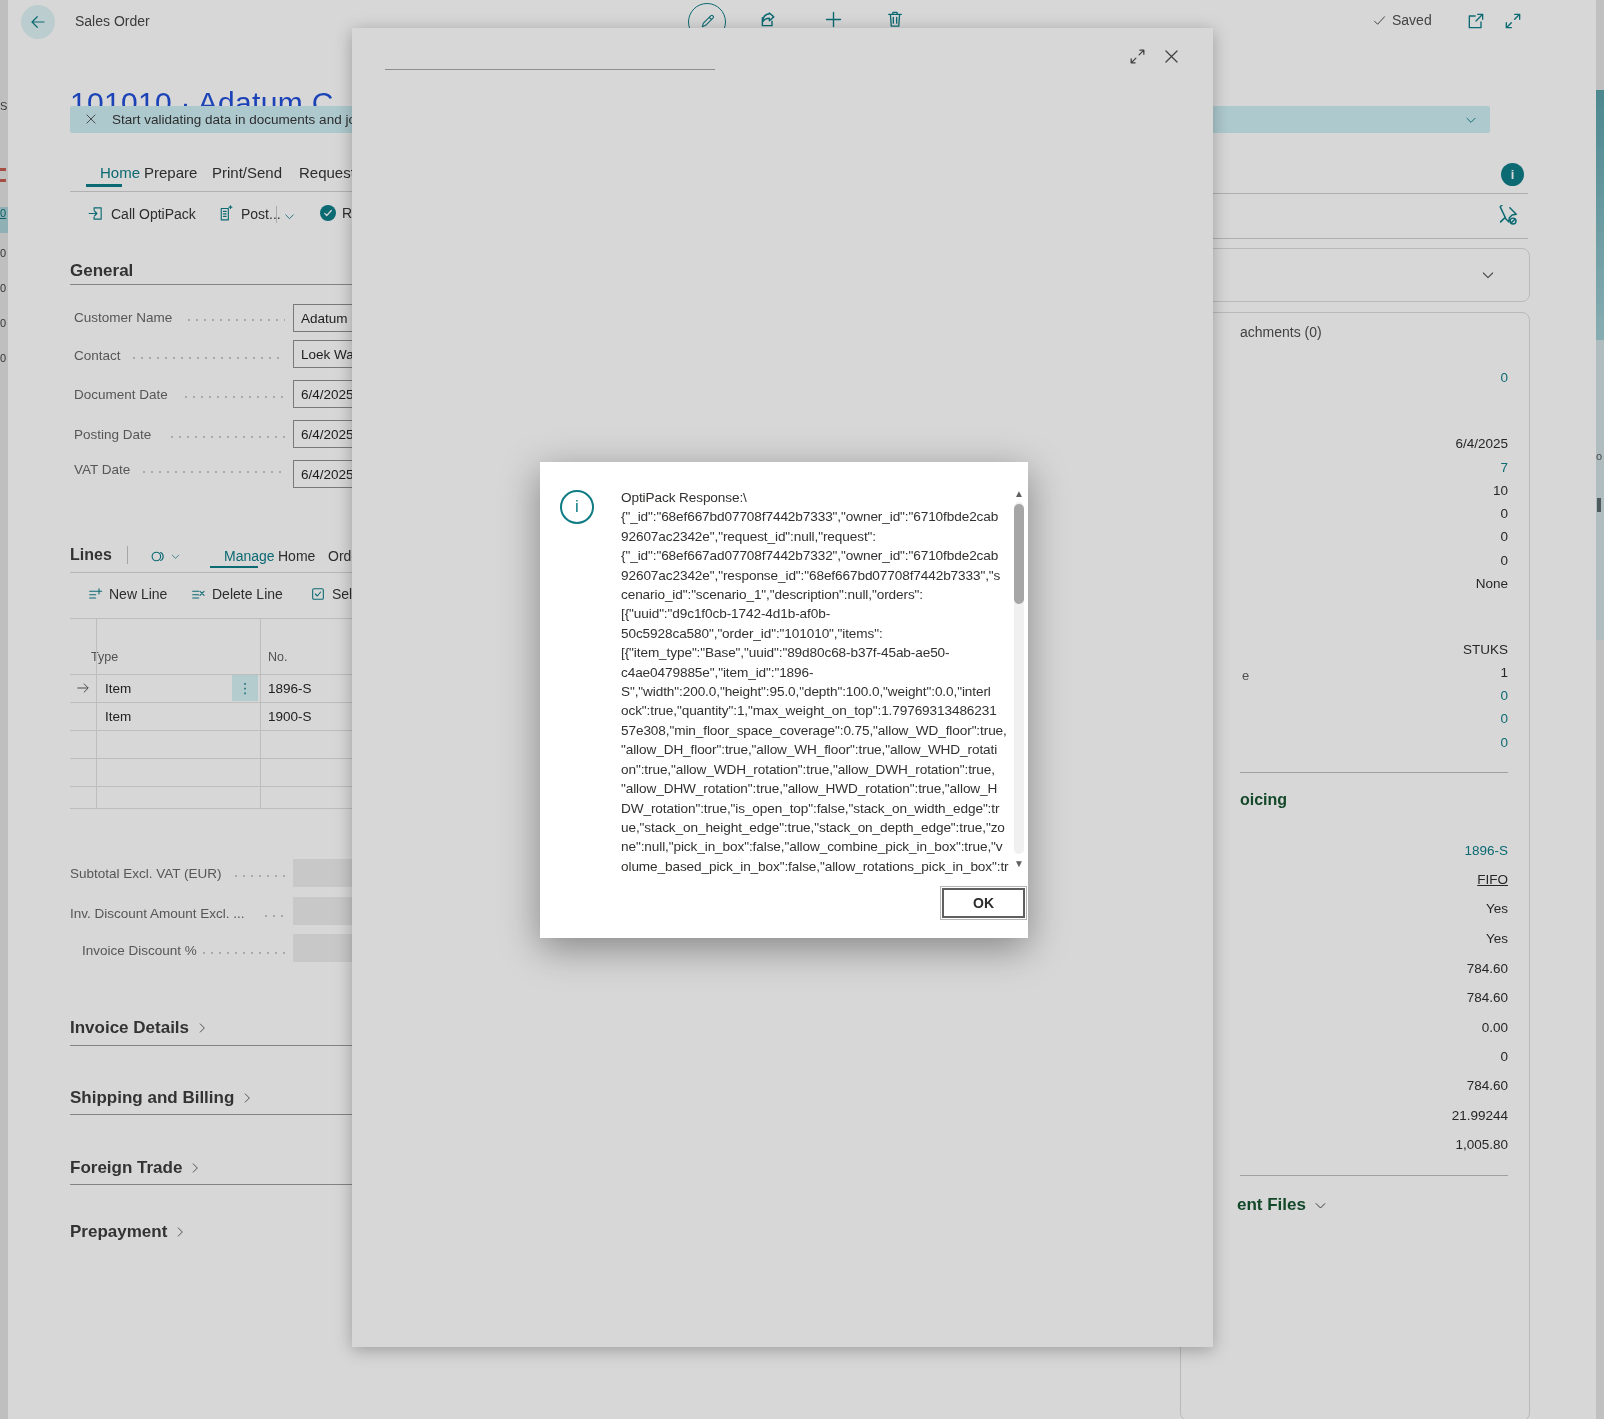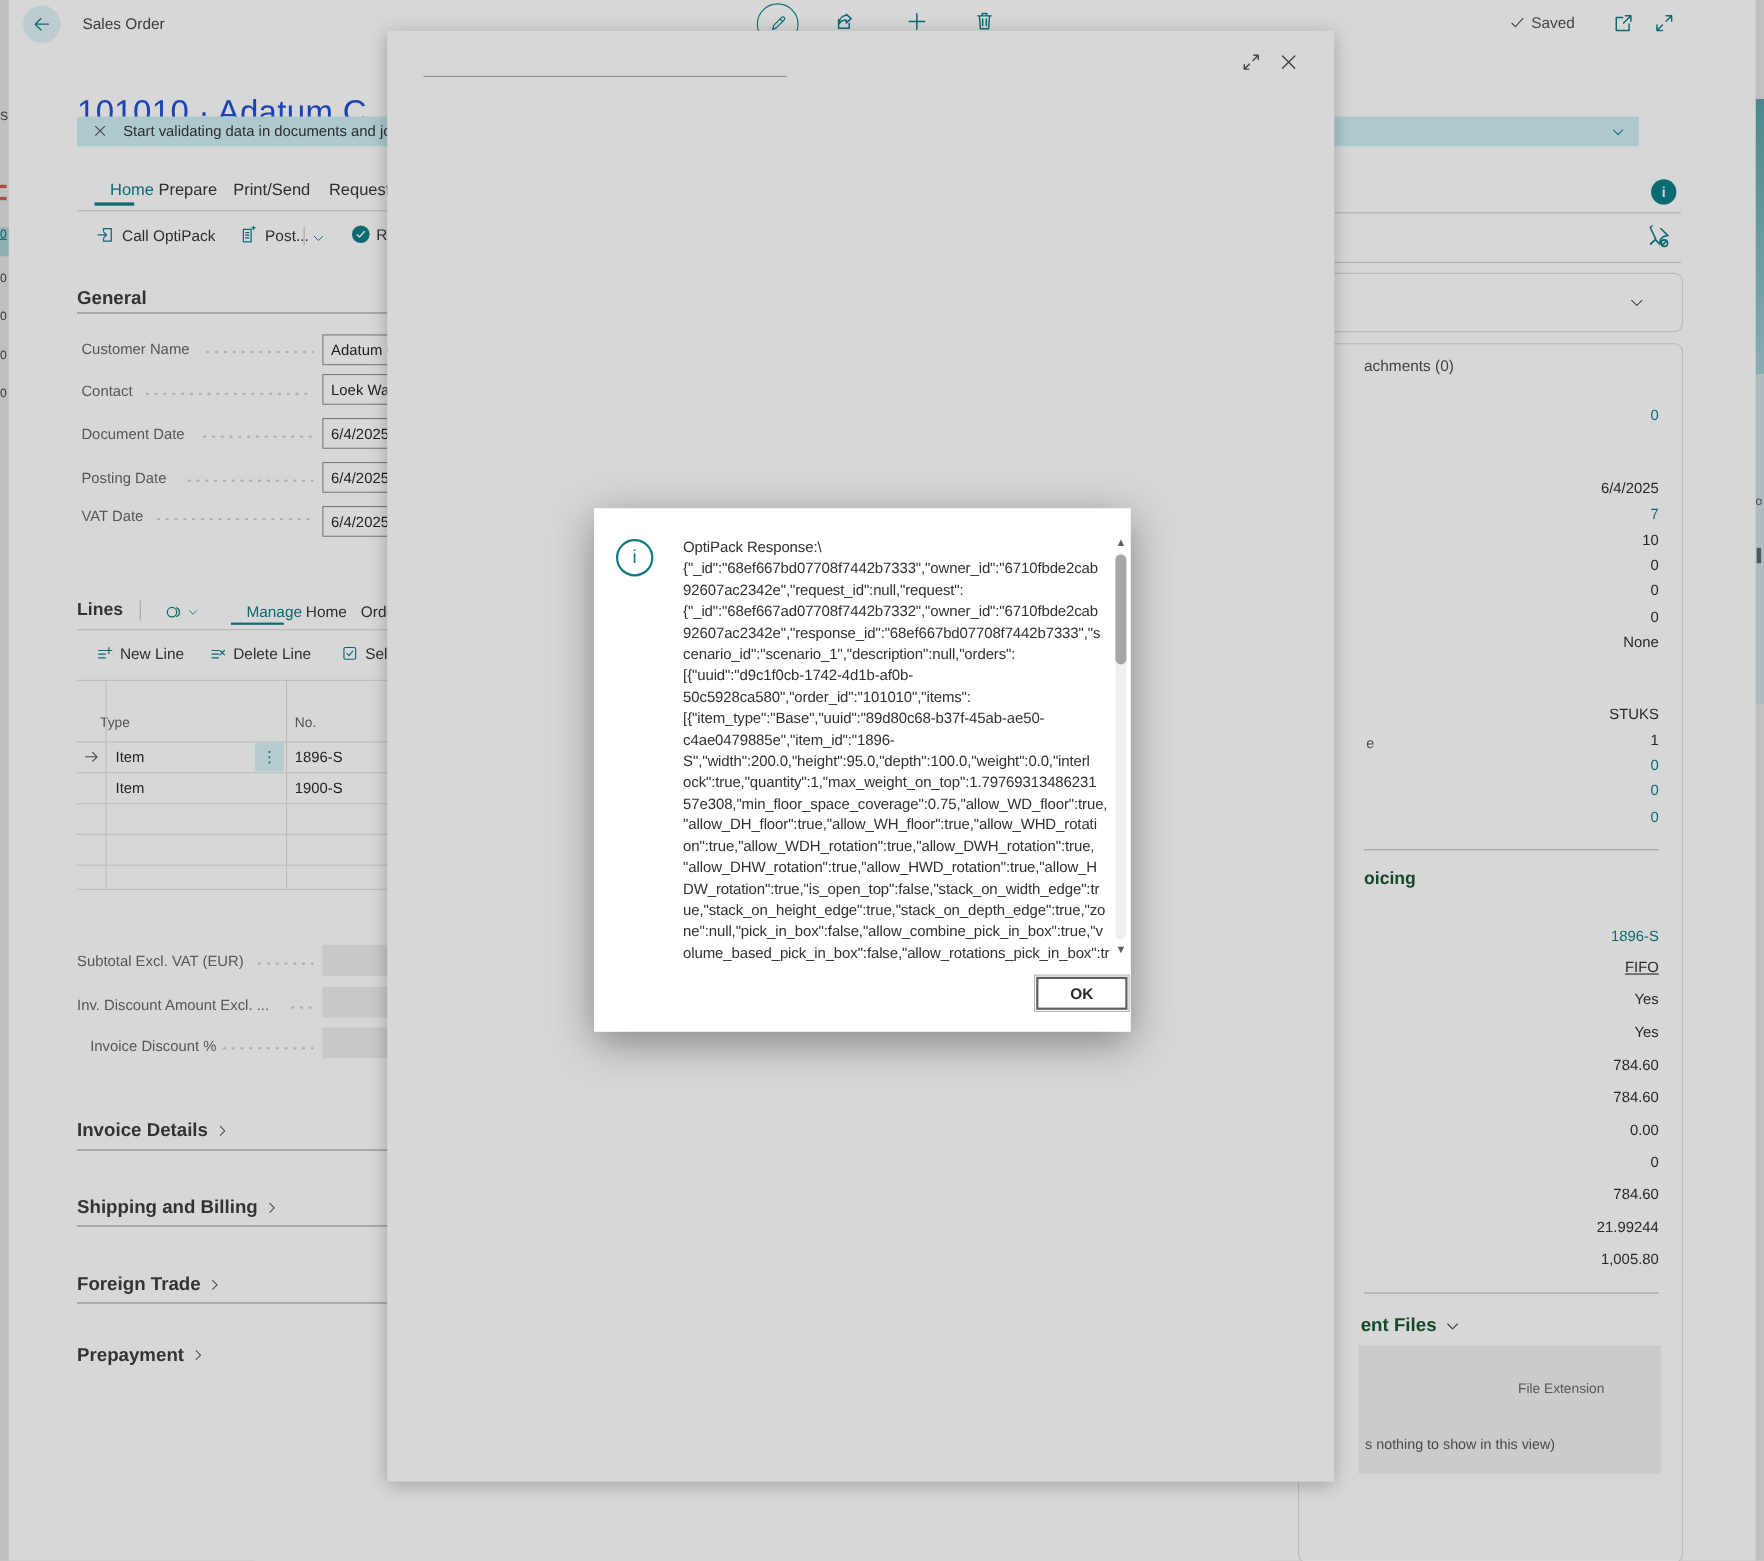--- a/index.html
+++ b/index.html
@@ -355,24 +355,20 @@
     <div class="abs fb-row" style="top:987px;">1,005.80</div>
 
     <div class="abs fb-div" style="left:40px;top:1025px;width:268px;"></div>
     <div class="abs" style="left:37px;top:1045px;display:flex;align-items:center;gap:7px;">
       <span class="fb-head nowrap" style="font-size:17px;">ent Files</span>
       <svg class="ic" width="15" height="15" viewBox="0 0 24 24" style="color:#444;">
           <path d="M5 9 l7 7 7-7"></path>
         </svg>
     </div>
 
-    <div class="abs" style="left:35px;top:1073px;width:275px;height:117px;background:#f1f1f1;">
-      <div class="abs nowrap" style="left:145px;top:32px;font-size:12.5px;color:#666;">File Extension</div>
-      <div class="abs nowrap" style="left:6px;top:82px;font-size:13px;color:#555;">s nothing to show in this view)</div>
-    </div>
   </div>
 
   <div class="abs panel">
     <div class="abs" style="left:33px;top:41px;width:330px;height:1px;background:#a8a8a8;"></div>
     <div class="abs grayic" style="left:776px;top:19px;">
       <svg class="ic" width="19" height="19" viewBox="0 0 24 24">
           <path d="M10 14 L4 20 M4 15 v5 h5 M14 10 l6-6 M15 4 h5 v5"></path>
         </svg>
     </div>
     <div class="abs grayic" style="left:810px;top:19px;">

